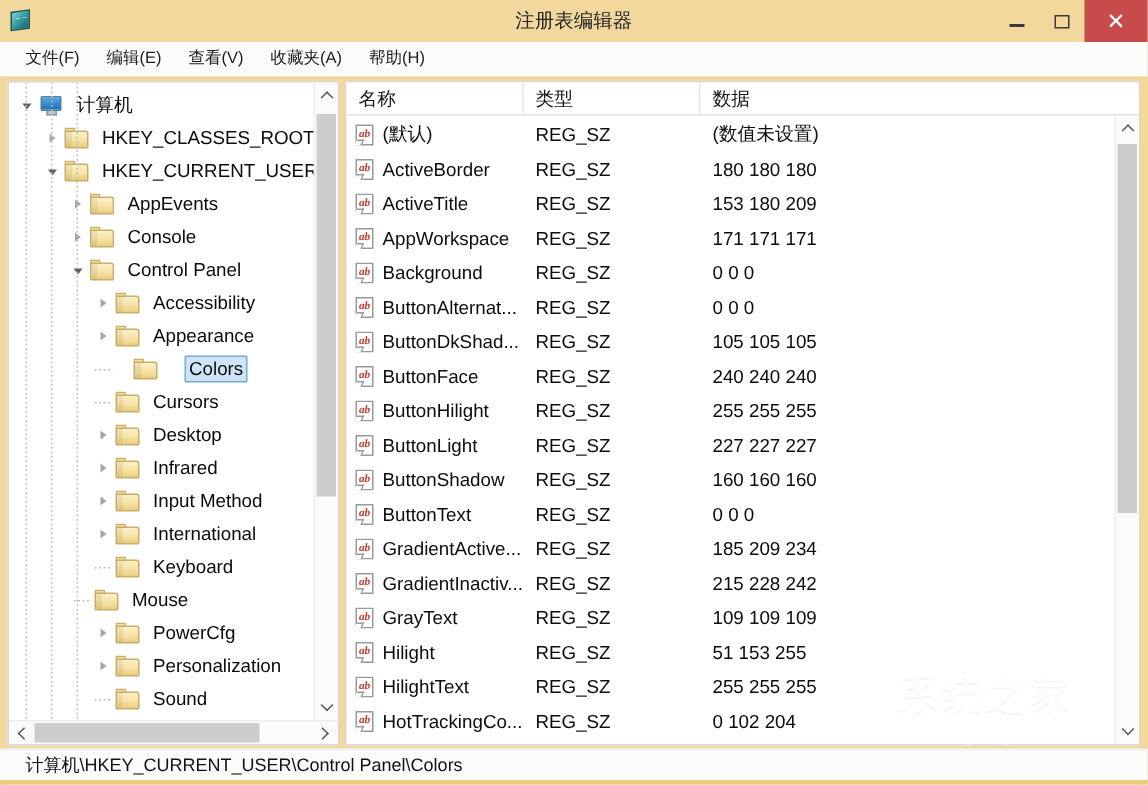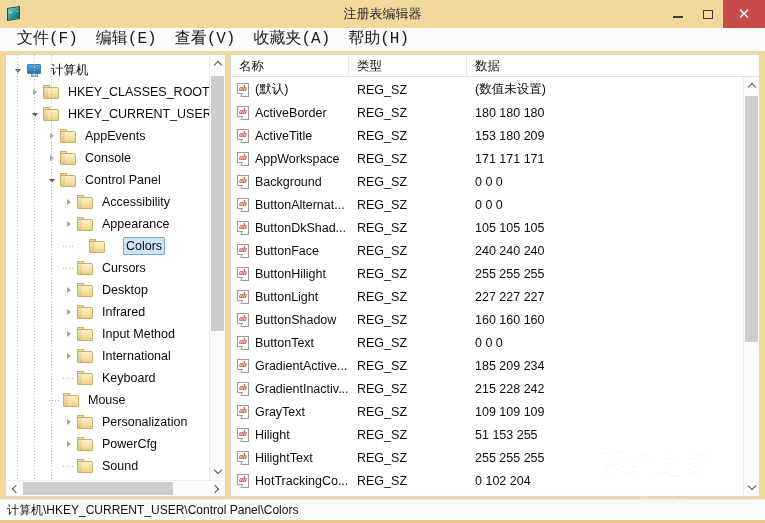--- a/index.html
+++ b/index.html
@@ -69,24 +69,23 @@
   .menubar {
     height: 23px; min-height: 23px;
     background: #fbfbfb;
     display: flex; align-items: center;
     padding-left: 8px;
     border-bottom: 1px solid #fbfbfb;
     margin: 0 -3px;
     padding-right: 3px;
   }
   .menu-item {
-    font-size: 16px; color: #1b1b1b;
+    font-size: 11px; color: #1b1b1b;
     padding: 2px 9px 3px 9px;
     white-space: nowrap;
-    font-family: Liberation Mono, monospace;
   }
 
   
   .panes {
     flex: 1;
     display: flex;
     background: #f2d89c;
     padding: 0 0 0 0;
     margin: 0 -3px;
     min-height: 0;
@@ -268,21 +267,21 @@
     position: absolute; left: 0px; bottom: 0px; width: 5px; height: 4px;
     background: #ffffff; border-right: 1px solid #9a9a9a; border-top: 1px solid #9a9a9a;
     transform: skewX(-22deg);
   }
 
   
   .statusbar {
     height: 21px; min-height: 21px;
     background: #fbfbfb;
     display: flex; align-items: center;
-    padding-left: 7px;
+    padding-left: 17px;
     font-size: 12px; color: #121212;
     margin: 0 -3px -1px -3px;
     border-top: 1px solid #ededed;
   }
 
   
   .watermark {
     position: absolute; right: 6px; bottom: 18px;
     width: 215px; height: 62px;
     pointer-events: none; z-index: 20;
@@ -534,32 +533,32 @@
             </div>
             <div class="tnode" style="padding-left: 55px;">
               <span class="twist">
                 <i class="arrow-collapsed"></i>
               </span>
               <span class="folder">
                 <i class="ftab"></i>
                 <i class="fbody"></i>
                 <i class="fshade"></i>
               </span>
+              <span class="tlabel">PowerCfg</span>
+            </div>
+            <div class="tnode" style="padding-left: 55px;">
+              <span class="twist">
+                <i class="arrow-collapsed"></i>
+              </span>
+              <span class="folder">
+                <i class="ftab"></i>
+                <i class="fbody"></i>
+                <i class="fshade"></i>
+              </span>
               <span class="tlabel">Personalization</span>
-            </div>
-            <div class="tnode" style="padding-left: 55px;">
-              <span class="twist">
-                <i class="arrow-collapsed"></i>
-              </span>
-              <span class="folder">
-                <i class="ftab"></i>
-                <i class="fbody"></i>
-                <i class="fshade"></i>
-              </span>
-              <span class="tlabel">PowerCfg</span>
             </div>
             <div class="tnode" style="padding-left: 55px;">
               <span class="twist">
                 <i class="dots"></i>
               </span>
               <span class="folder">
                 <i class="ftab"></i>
                 <i class="fbody"></i>
                 <i class="fshade"></i>
               </span>

